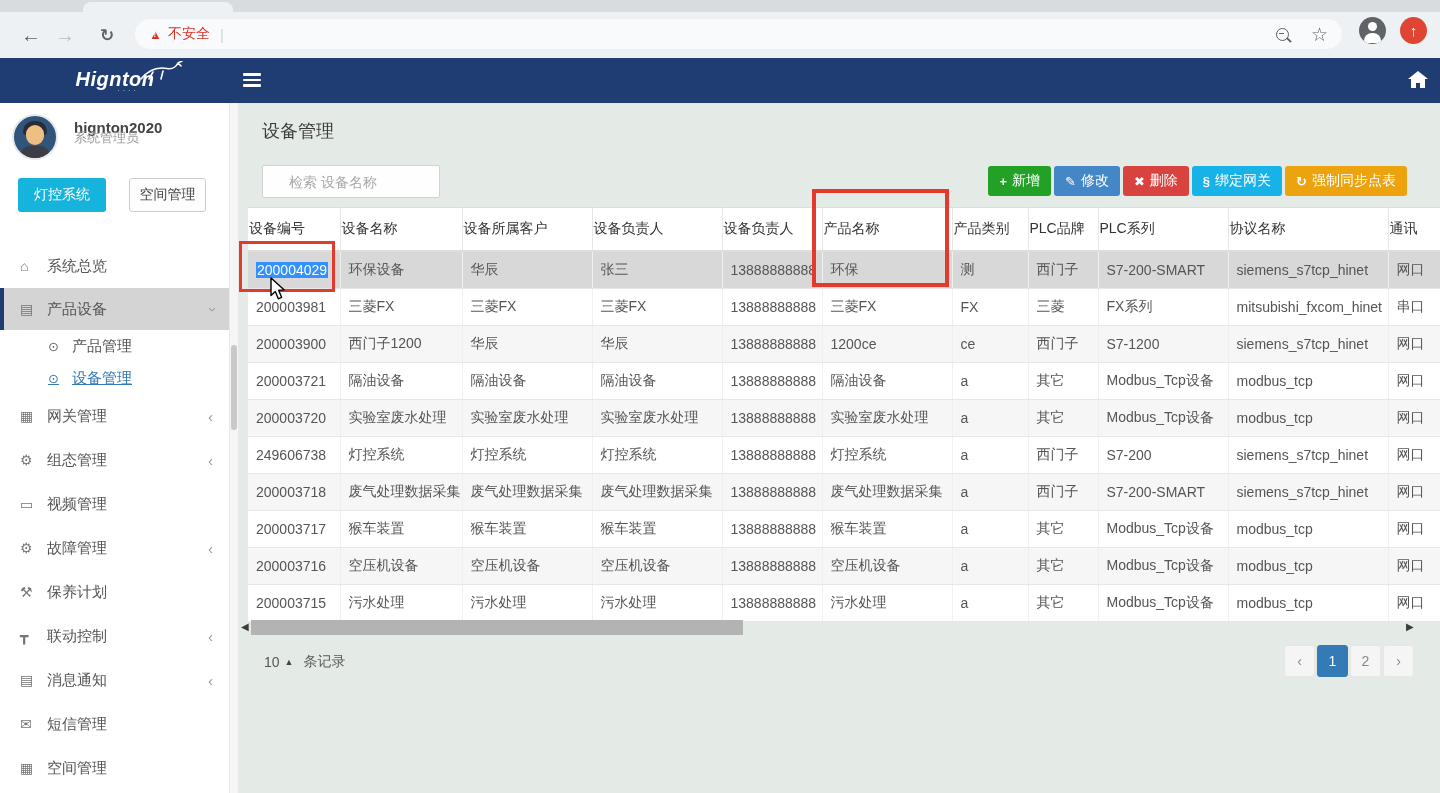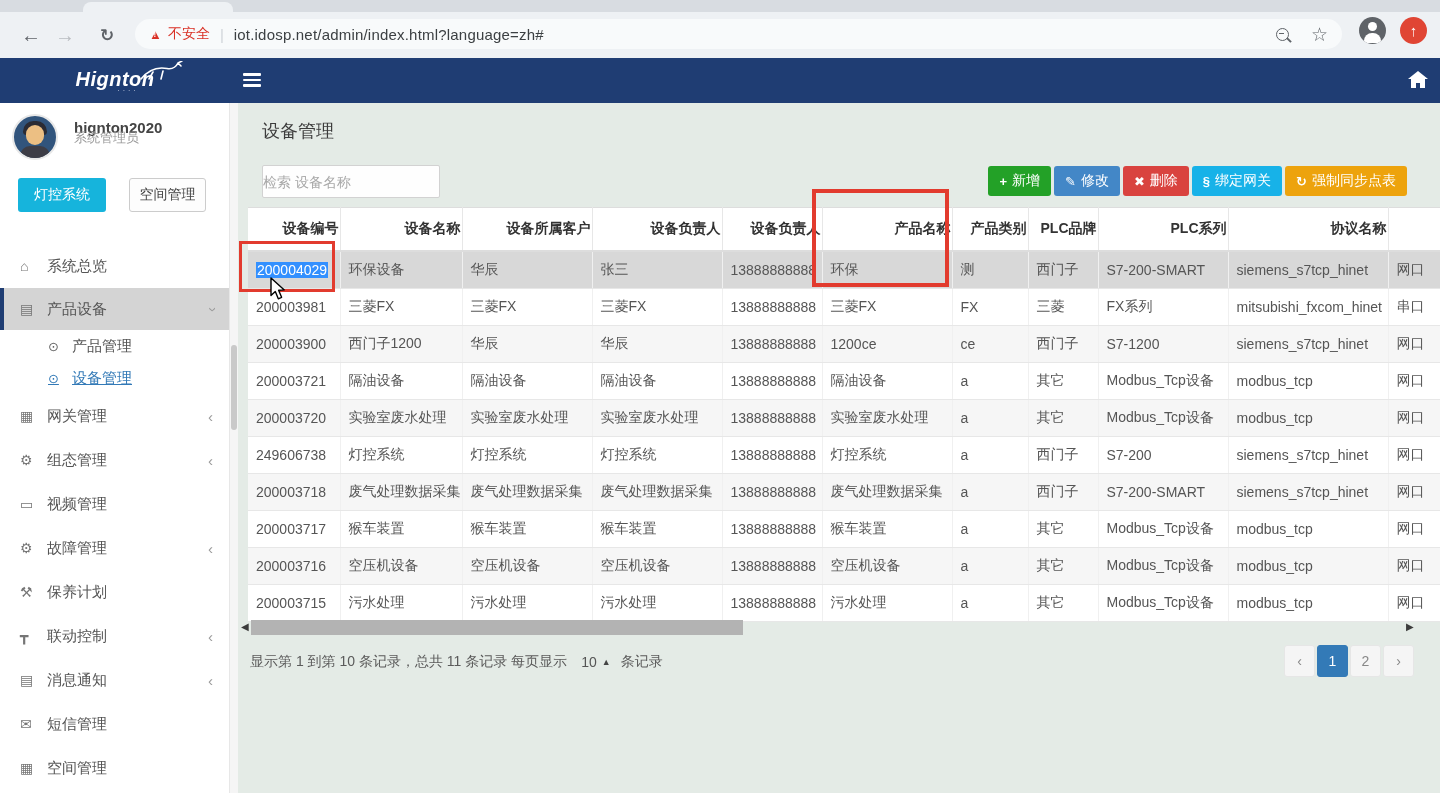--- a/index.html
+++ b/index.html
@@ -61,29 +61,29 @@
   .mi .chev.down{transform:rotate(-90deg);}
   .mi.active{height:42px;background:#d4d4d4;border-left:4px solid #1f3d73;padding-left:16px;}
   .smi{height:32px;display:flex;align-items:center;padding-left:48px;color:#555;font-size:15px;cursor:pointer;}
   .smi .sico{width:24px;font-size:13px;color:#666;}
   .smi.on{color:#337ab7;text-decoration:underline;}
   .smi.on .sico{color:#337ab7;}
 
   
   .main{left:238px;top:103px;width:1202px;height:690px;background:#e4ebe6;}
   .ptitle{left:262px;top:119px;font-size:18px;color:#3c3c3c;}
-  .search{left:262px;top:165px;width:178px;height:33px;border:1px solid #d2d2d2;background:#fefefe;box-sizing:border-box;font-size:14px;color:#555;padding:0 0;border-radius:2px;outline:none;}
+  .search{left:262px;top:165px;width:178px;height:33px;border:1px solid #d2d2d2;background:#fefefe;box-sizing:border-box;font-size:14px;color:#555;padding:0 26px;border-radius:2px;outline:none;}
   .search::placeholder{color:#a9a9a9;}
   #tbtns{left:0;top:166px;width:1407px;display:flex;justify-content:flex-end;gap:3px;}
   .tbtn{height:30px;border-radius:3px;color:#fff;font-size:14px;display:flex;align-items:center;padding:0 11px;cursor:pointer;white-space:nowrap;}
   .tbtn .ticon{margin-right:5px;font-size:13px;font-weight:bold;}
 
   .tablewrap{left:248px;top:207px;width:1192px;overflow:hidden;background:#fff;}
   table{border-collapse:collapse;table-layout:fixed;width:1230px;background:#fff;}
-  th{height:40px;font-size:14px;font-weight:bold;color:#333;text-align:right;
+  th{height:40px;font-size:14px;font-weight:normal;color:#333;text-align:left;
      border-top:1px solid #ddd;border-bottom:2px solid #ddd;border-right:1px solid #e7e7e7;white-space:nowrap;overflow:hidden;}
   td{height:37px;font-size:14px;color:#555;padding:0 8px;border-bottom:1px solid #e7e7e7;border-right:1px solid #f0f0f0;white-space:nowrap;overflow:hidden;box-sizing:border-box;}
   td.r{text-align:center;}
   tr.stripe{background:#f6f6f6;}
   tr.sel{background:#d8d8d8;}
   .selhl{background:#3390ff;color:#fff;padding:0 1px;}
 
   .hsl{left:241px;top:621px;font-size:10px;color:#3c3c3c;}
   .hsr{left:1406px;top:621px;font-size:10px;color:#3c3c3c;}
   .hthumb{left:251px;top:620px;width:492px;height:15px;background:#b3b3b3;}
@@ -108,21 +108,20 @@
 <div class="abs tabstrip"></div>
 <div class="abs tab"></div>
 <div class="abs btoolbar"></div>
 <div class="abs navicn" style="left:16px;">←</div>
 <div class="abs navicn" style="left:50px;color:#b9bcc0;">→</div>
 <div class="abs navicn" style="left:92px;font-size:17px;font-weight:bold;">↻</div>
 <div class="abs pill">
   <span class="warn">▲<span class="ex">!</span></span>
   <span class="warntxt">不安全</span>
   <span class="pillsep">|</span>
-  <span class="urltxt">iot.idosp.net/admin/index.html?language=zh#</span>
   <span class="pillright">
     <span class="mag"></span>
     <span class="star">☆</span>
   </span>
 </div>
 <div class="abs bavatar"></div>
 <div class="abs extbtn">↑</div>
 
 <div class="abs navbar"></div>
 <div class="abs logo">
@@ -405,21 +404,20 @@
         </tr>
       </tbody>
     </table>
 </div>
 
 <div class="abs hsl">◀</div>
 <div class="abs hthumb"></div>
 <div class="abs hsr">▶</div>
 
 <div class="abs summary">
-  <span>显示第 1 到第 10 条记录，总共 11 条记录 每页显示</span>
   <span class="psize">
     <span>10</span>
     <span class="caret">▲</span>
   </span>
   <span>条记录</span>
 </div>
 <div class="abs" id="pager">
     <div class="pg">‹</div>
     <div class="pg act">1</div>
     <div class="pg">2</div>

